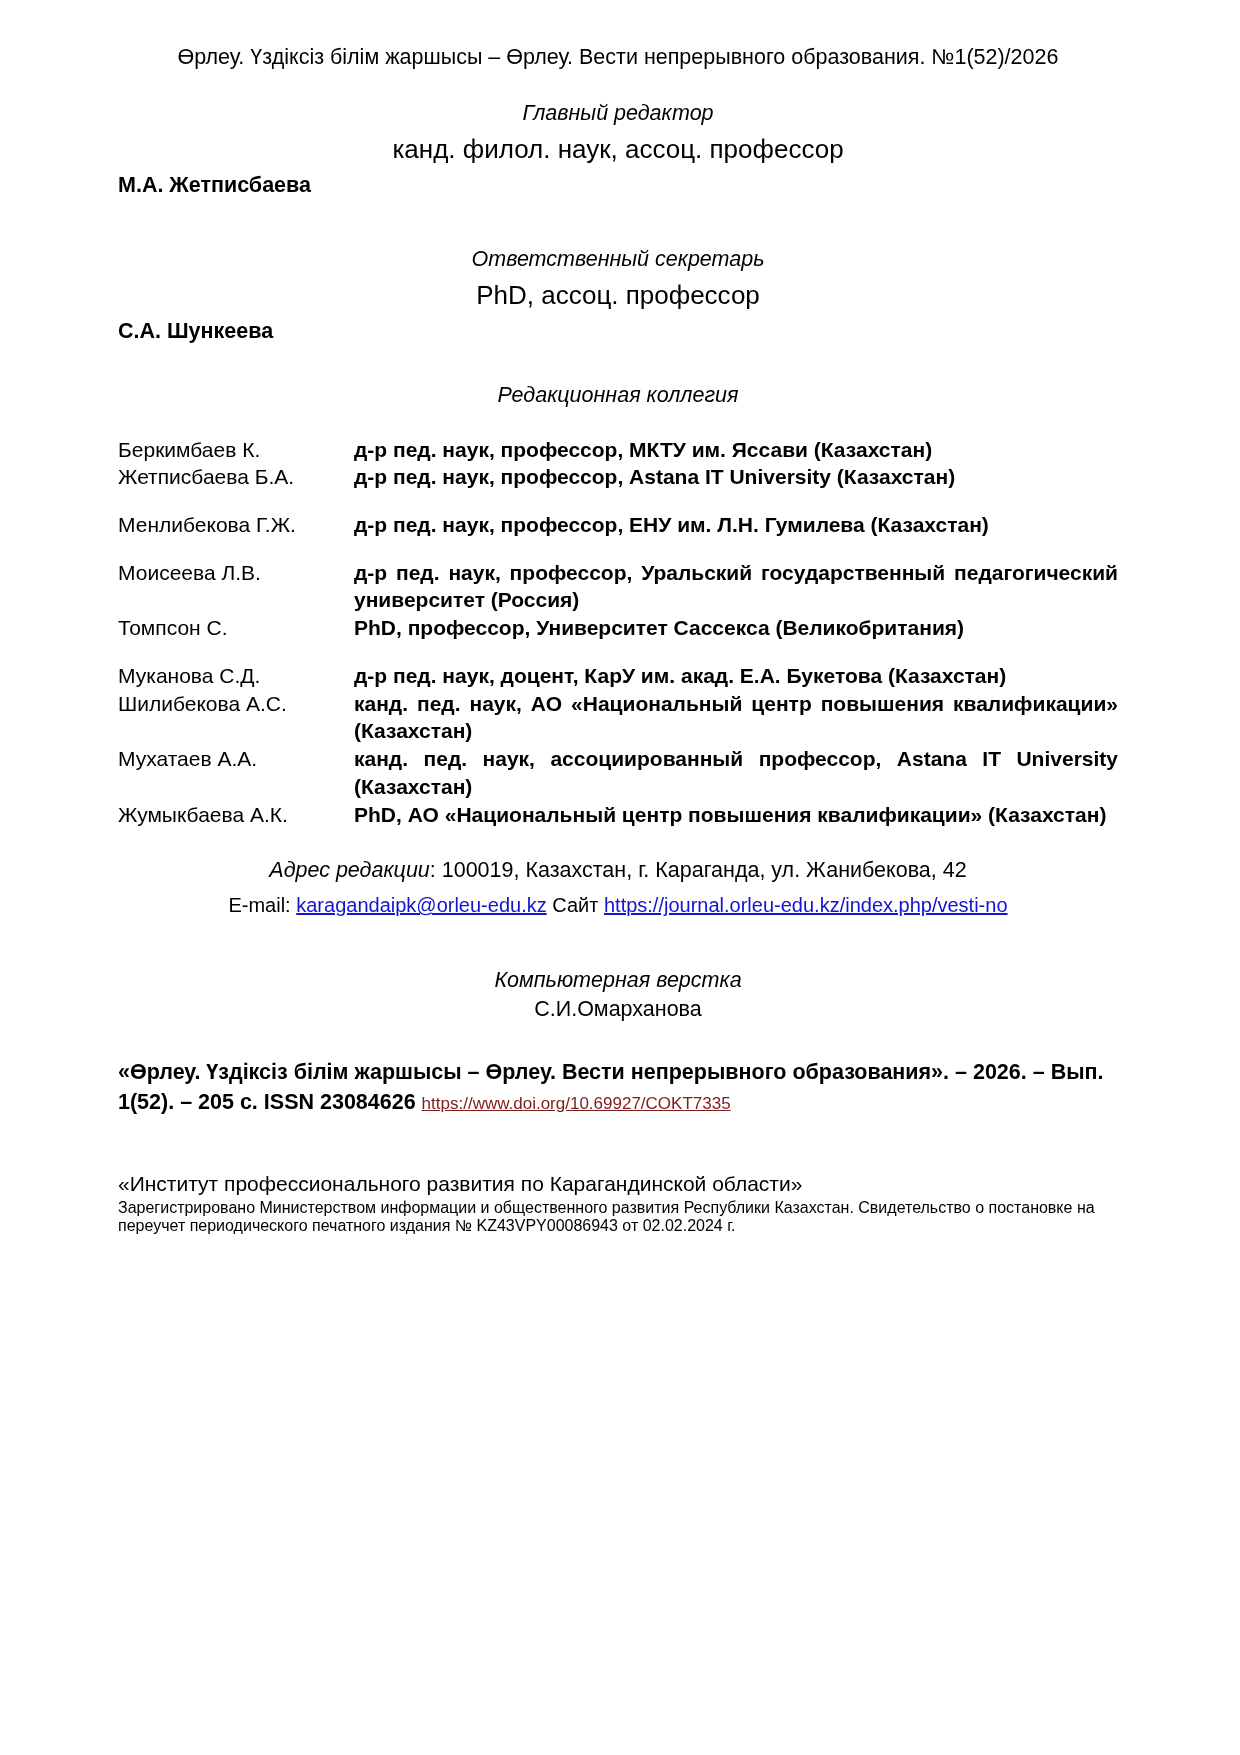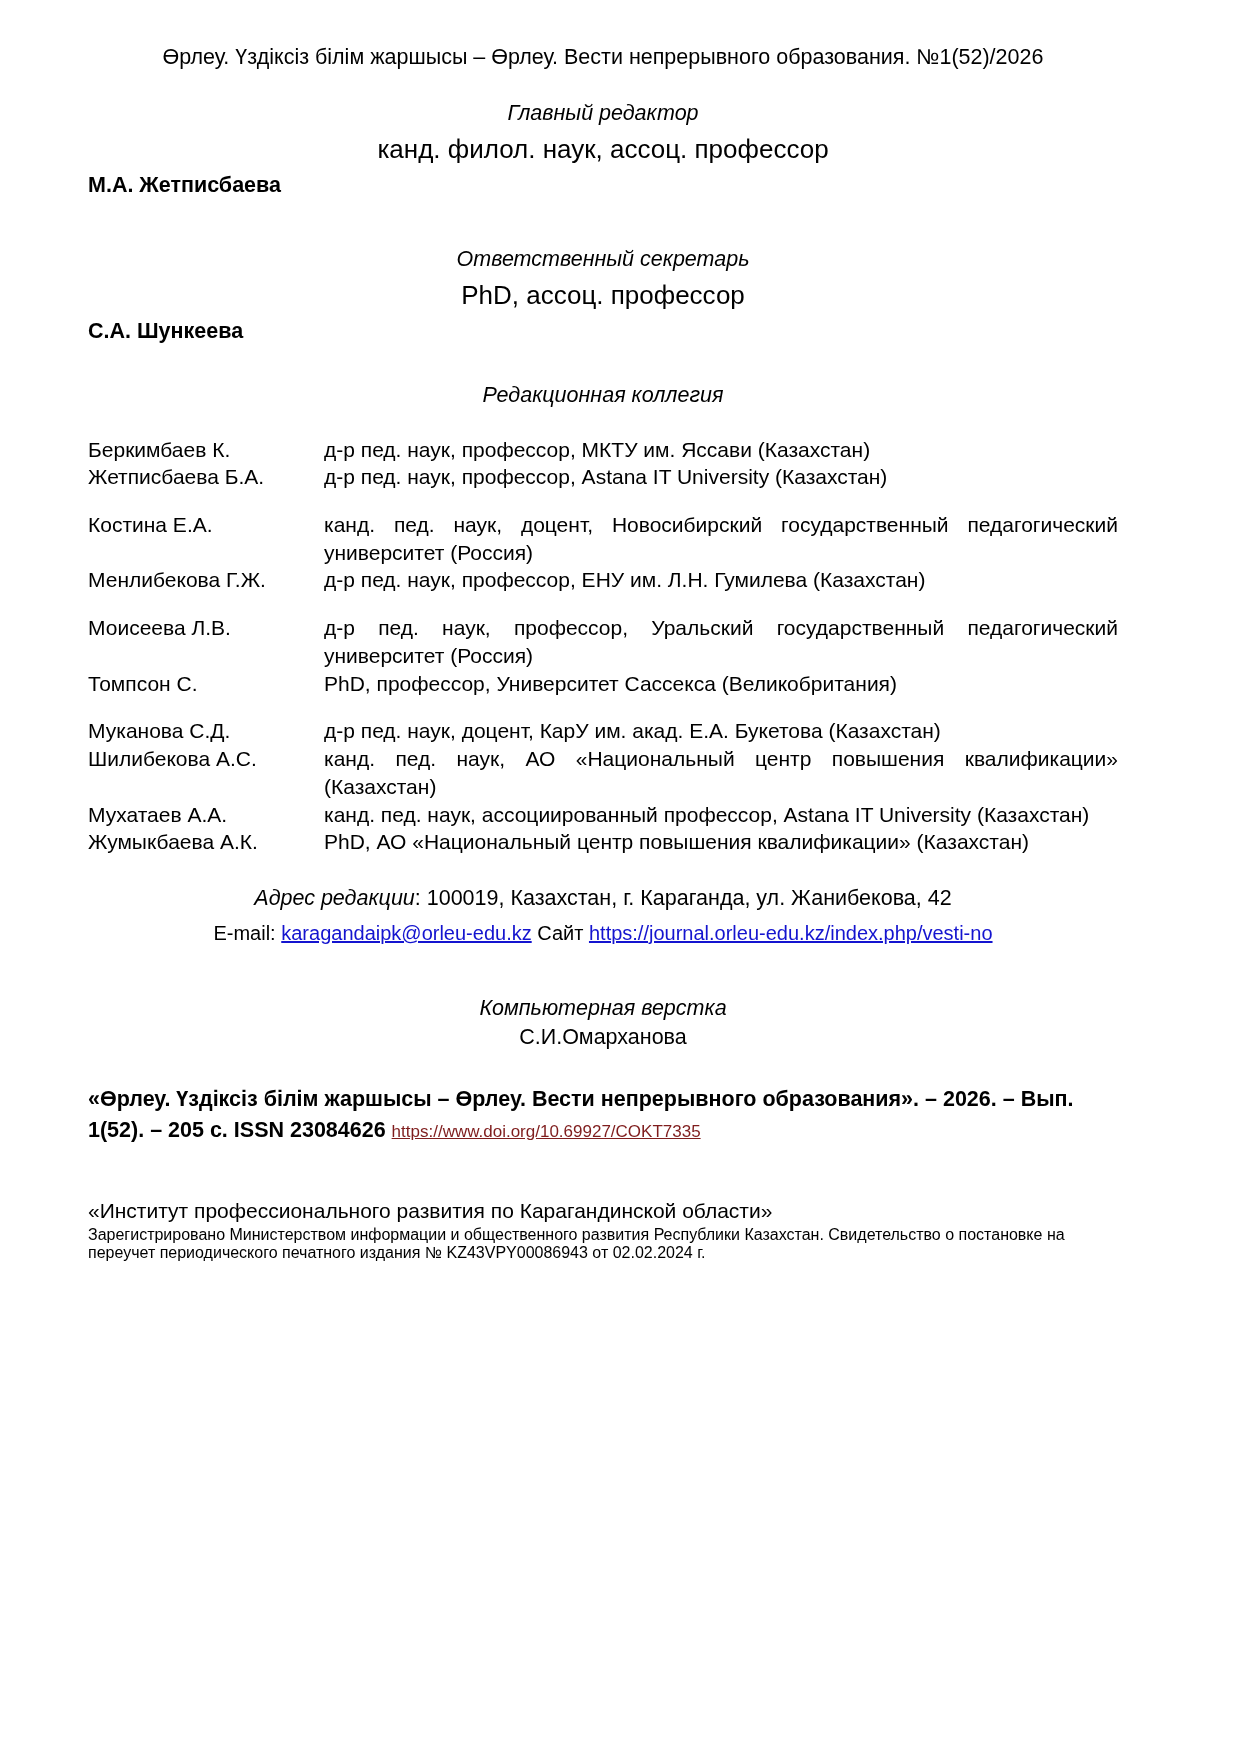--- a/index.html
+++ b/index.html
@@ -12,21 +12,21 @@
     height: 1755px;
     font-family: "Liberation Sans", sans-serif;
     color: #000000;
     position: relative;
     overflow: hidden;
   }
   .page {
     box-sizing: border-box;
     width: 1240px;
     height: 1755px;
-    padding: 44px 122px 30px 88px;
+    padding: 44px 122px 30px 118px;
   }
   .running-head {
     text-align: center;
     font-size: 21.5px;
     line-height: 1.25;
     margin: 0 0 26px 0;
     white-space: nowrap;
   }
   .ital { font-style: italic; }
 
@@ -69,20 +69,21 @@
     line-height: 1.32;
   }
   td.person {
     width: 236px;
     white-space: nowrap;
     padding-right: 6px;
   }
   td.affil {
     text-align: justify;
     text-align-last: left;
+    font-weight: bold;
   }
   tr.spacer td { height: 20px; line-height: 20px; font-size: 1px; }
 
   .addr {
     font-size: 21.5px;
     margin-top: 26px;
     text-align: center;
     line-height: 1.5;
   }
   .contact {
@@ -167,24 +168,20 @@
       </tr>
       <tr>
         <td class="person">Жетписбаева Б.А.</td>
         <td class="affil">д-р пед. наук, профессор, Astana IT University (Казахстан)</td>
       </tr>
       <tr class="spacer">
           <td></td>
           <td></td>
         </tr>
       <tr>
-        <td class="person">Костина Е.А.</td>
-        <td class="affil">канд. пед. наук, доцент, Новосибирский государственный педагогический университет (Россия)</td>
-      </tr>
-      <tr>
         <td class="person">Менлибекова Г.Ж.</td>
         <td class="affil">д-р пед. наук, профессор, ЕНУ им. Л.Н. Гумилева (Казахстан)</td>
       </tr>
       <tr class="spacer">
           <td></td>
           <td></td>
         </tr>
       <tr>
         <td class="person">Моисеева Л.В.</td>
         <td class="affil">д-р пед. наук, профессор, Уральский государственный педагогический университет (Россия)</td>

